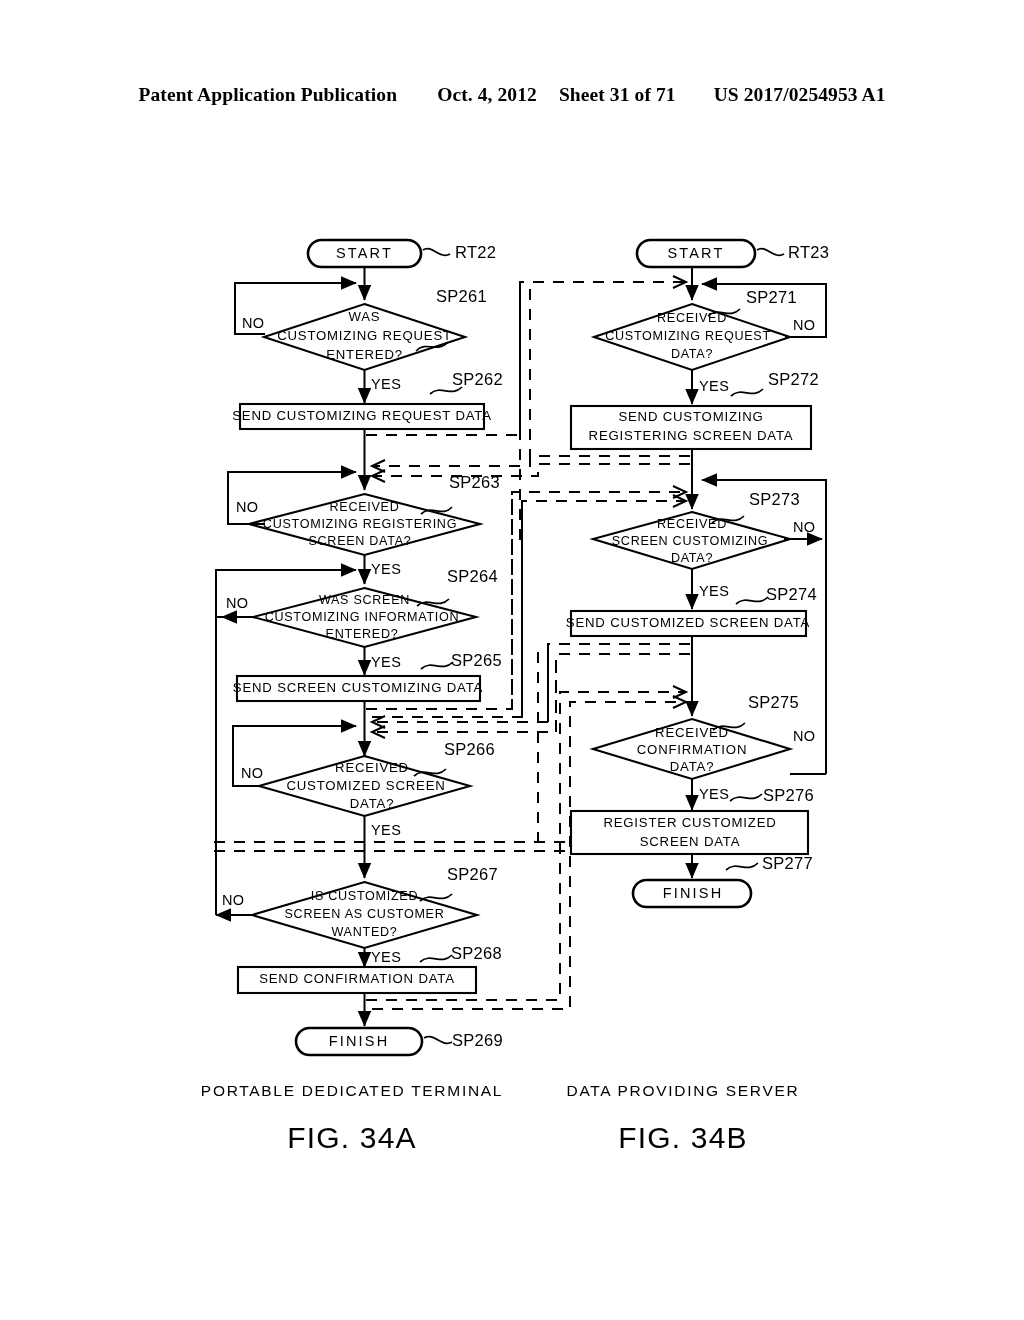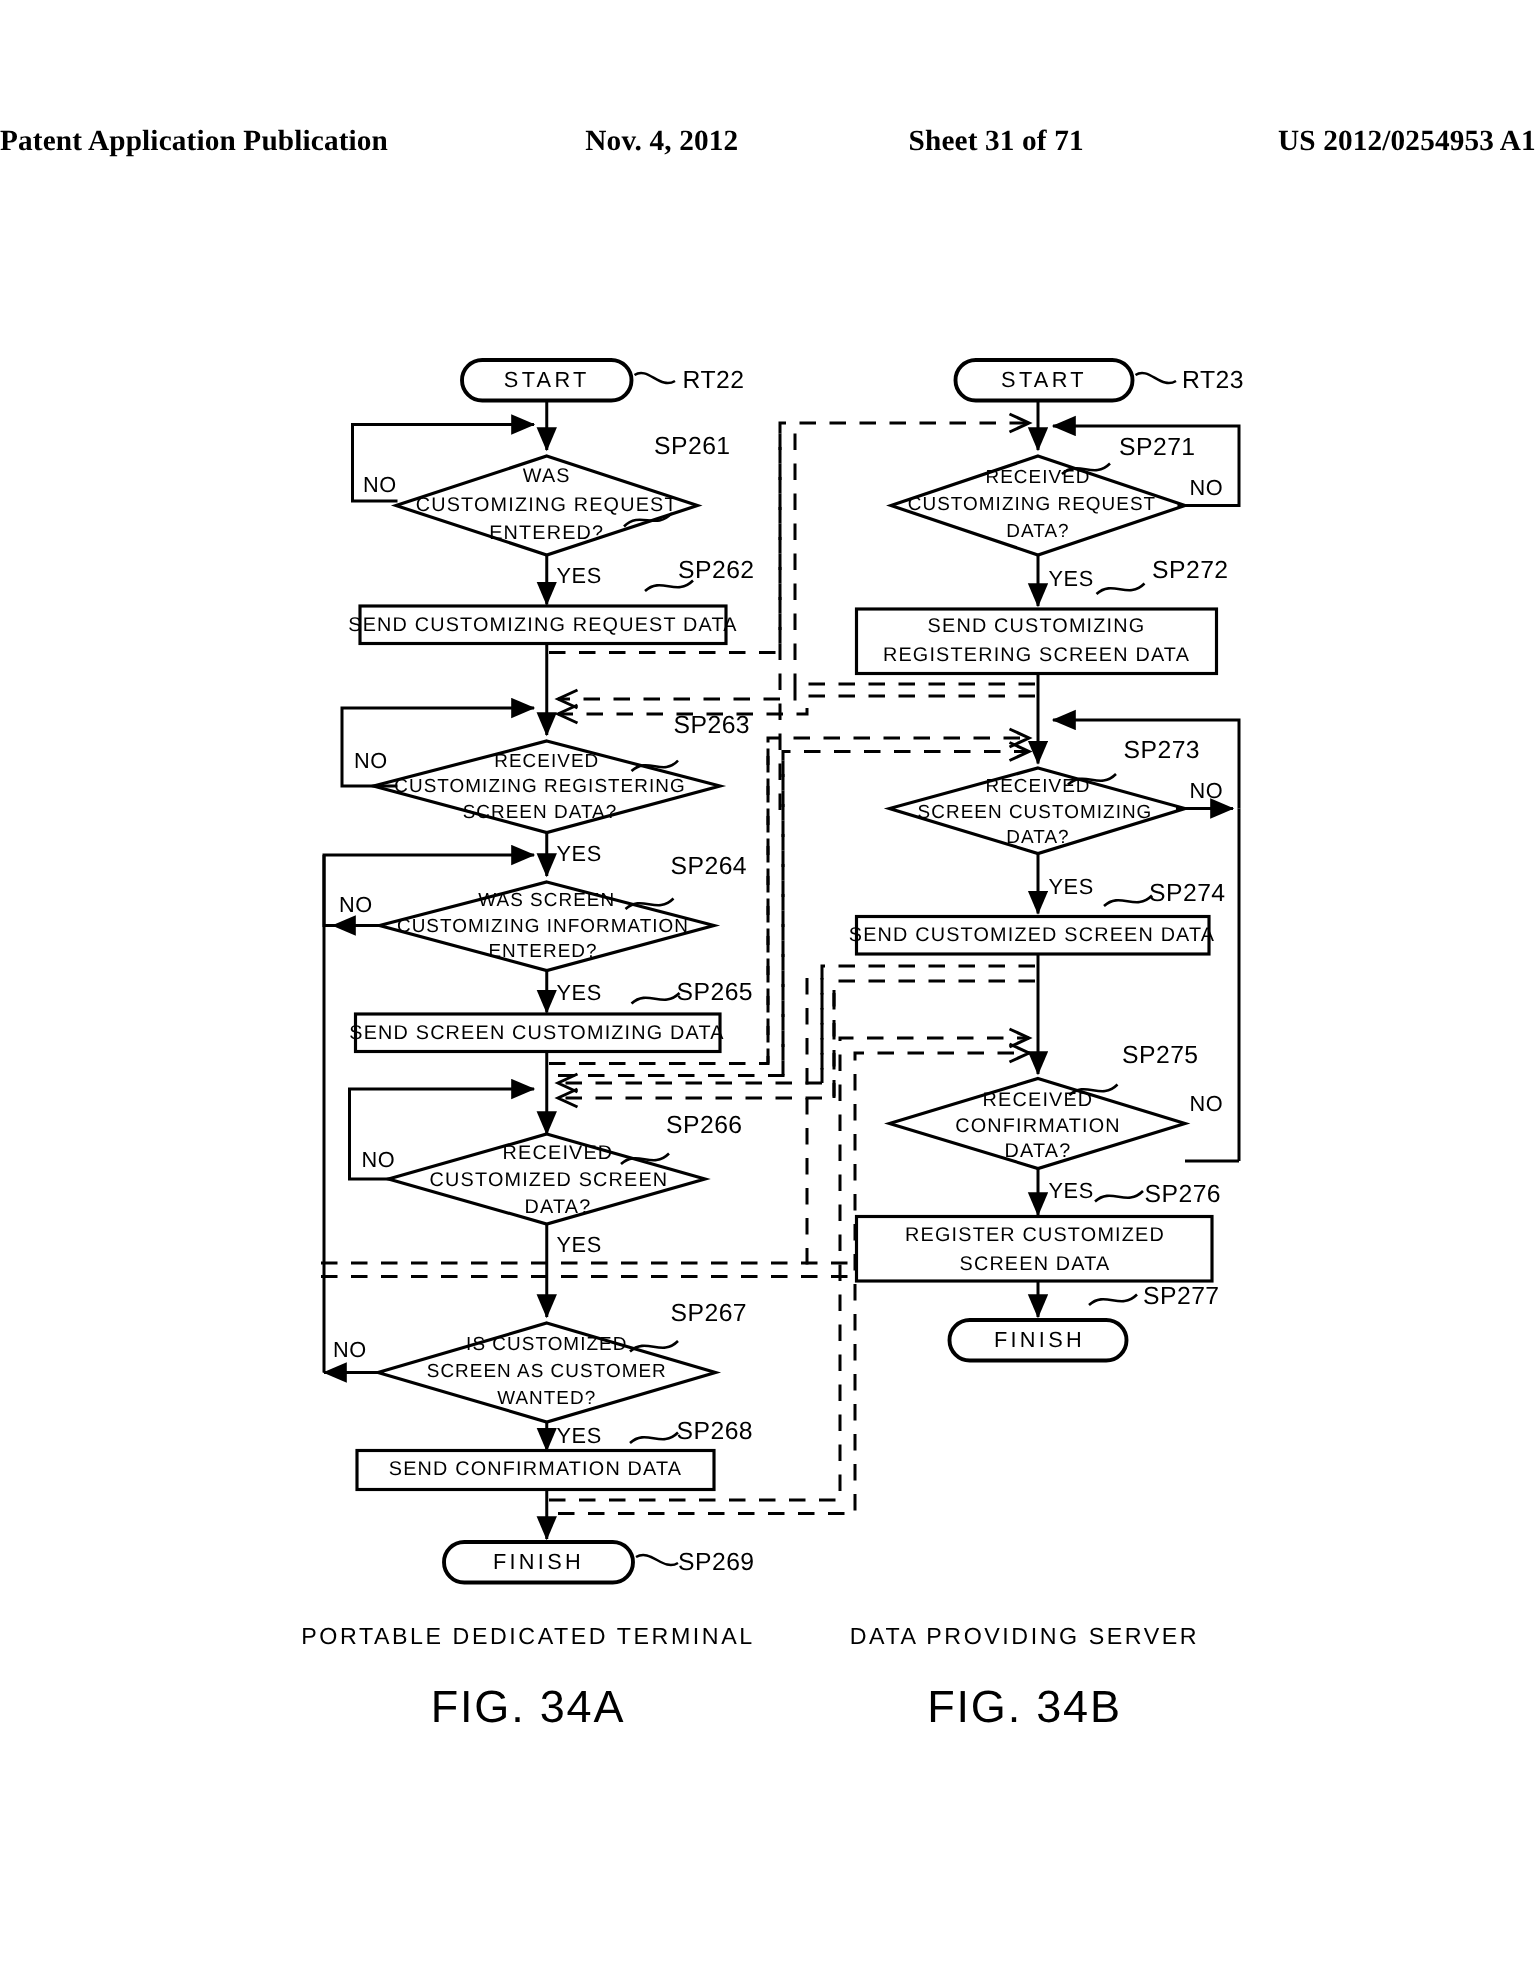--- a/index.html
+++ b/index.html
@@ -17,21 +17,21 @@
     overflow: hidden;
   }
 
   
   #page-header {
     position: absolute;
     top: 84px;
     left: 0;
     width: 1024px;
     display: flex;
-    justify-content: space-between;
+    justify-content: center;
     align-items: baseline;
     font-family: "Liberation Serif", serif;
     font-weight: bold;
     font-size: 19.5px;
     letter-spacing: 0.1px;
     white-space: nowrap;
   }
   #page-header .hdr-seg { display: inline-block; }
   #page-header .gap-a { width: 40px; }
   #page-header .gap-b { width: 22px; }
@@ -123,25 +123,25 @@
     stroke-dasharray: 11 9;
   }
   .arrowhead { fill: #000; stroke: none; }
 </style>
 </head>
 <body>
 
 <div id="page-header">
   <span class="hdr-seg">Patent Application Publication</span>
   <span class="gap-a"></span>
-  <span class="hdr-seg">Nov. 4, 2012</span>
+  <span class="hdr-seg">Oct. 4, 2012</span>
   <span class="gap-b"></span>
   <span class="hdr-seg">Sheet 31 of 71</span>
   <span class="gap-c"></span>
-  <span class="hdr-seg">US 2012/0254953 A1</span>
+  <span class="hdr-seg">US 2017/0254953 A1</span>
 </div>
 
 <div id="drawing">
 <svg width="1024" height="1320" viewBox="0 0 1024 1320" xmlns="http://www.w3.org/2000/svg">
   <defs>
     <marker id="ah" markerWidth="9" markerHeight="9" refX="7.6" refY="3.4" orient="auto">
       <path d="M0,0 L8,3.4 L0,6.8 z" class="arrowhead"></path>
     </marker>
     <marker id="ahs" markerWidth="8" markerHeight="8" refX="6.8" refY="3.0" orient="auto">
       <path d="M0,0 L7.2,3.0 L0,6.0 z" class="arrowhead"></path>

